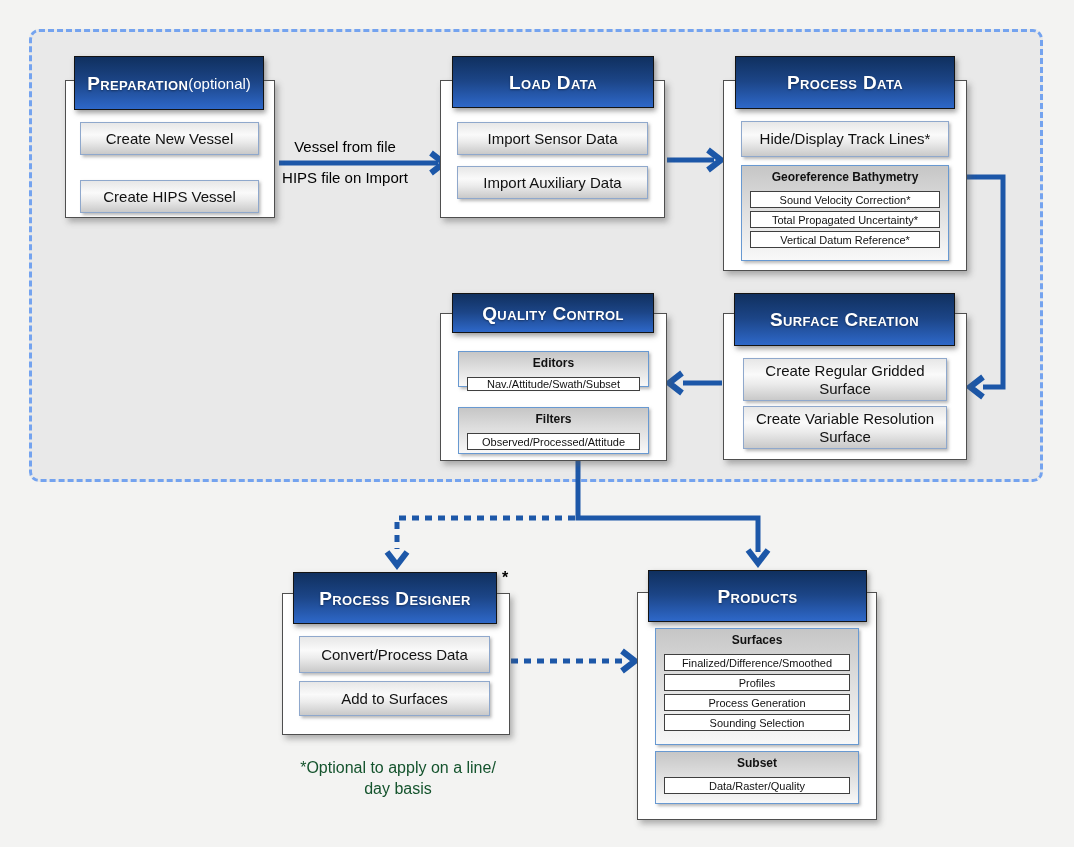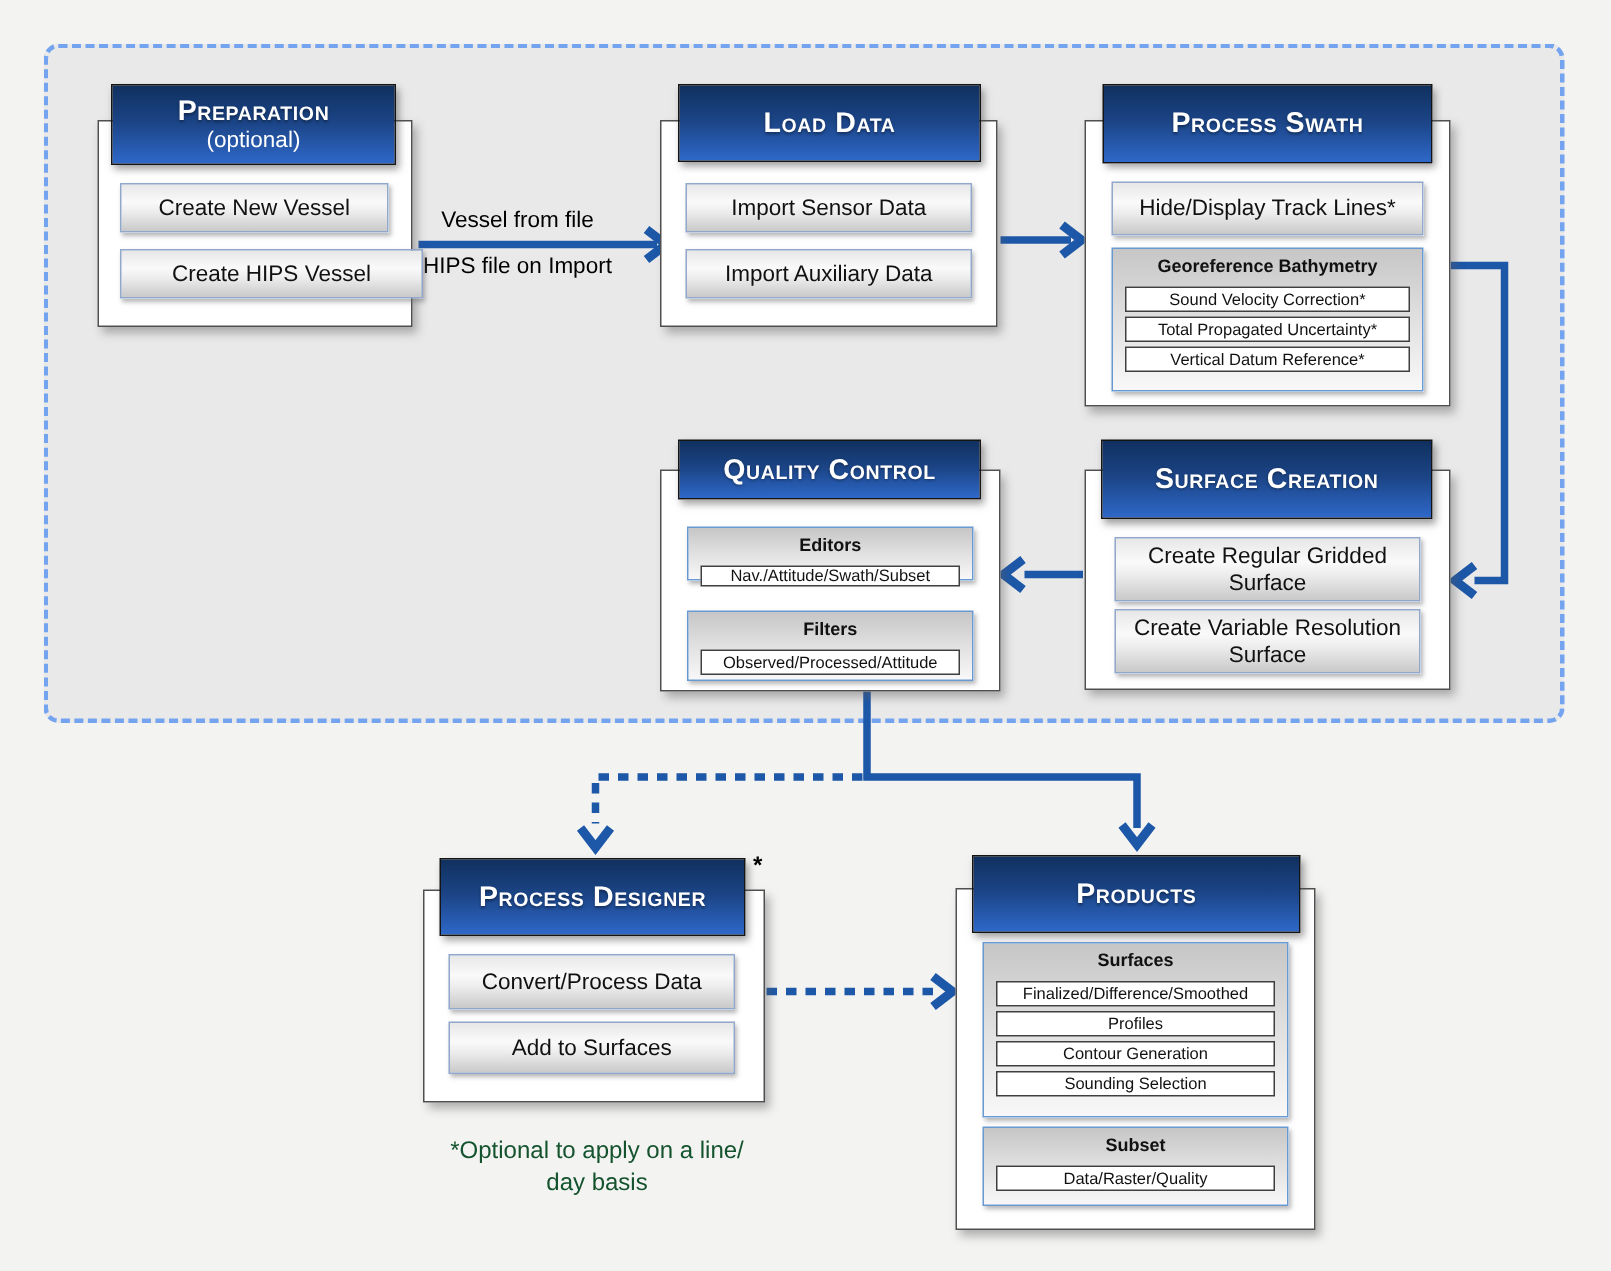--- a/index.html
+++ b/index.html
@@ -6,21 +6,21 @@
   .canvas { position:relative; width:1074px; height:847px; background:#f3f3f2; overflow:hidden;
             font-family:"Liberation Sans", sans-serif; color:#111; }
   .region { position:absolute; left:29px; top:29px; width:1008px; height:447px;
             border:3px dashed #74a3ef; border-radius:10px; background:#e9e9e9; }
   .arrows { position:absolute; left:0; top:0; }
   .wbox { position:absolute; background:#ffffff; border:1.5px solid #4f4f4f;
           box-shadow:3px 4px 6px rgba(90,90,90,.45); box-sizing:border-box; }
   .hdr { position:absolute; box-sizing:border-box; border:1.5px solid #141414;
          background:linear-gradient(180deg,#10305f 0%,#1c4587 48%,#2e68c9 100%);
          box-shadow:2px 3px 5px rgba(80,80,80,.55);
-         color:#fff; display:flex; flex-direction:column; align-items:center; justify-content:center; }
+         color:#fff; display:flex; align-items:center; justify-content:center; }
   .ht { font-weight:700; font-size:19px; font-variant:small-caps; letter-spacing:.4px; line-height:21px;
         text-shadow:0 1px 2px rgba(0,0,0,.4); }
   .hs { font-size:15px; line-height:17px; font-weight:400; }
   .btn { position:absolute; box-sizing:border-box; border:1px solid #8fa8cc;
          background:linear-gradient(180deg,#e7e7e7 0%,#fafafa 38%,#ececec 60%,#c9c9c9 100%);
          box-shadow:1.5px 2px 3px rgba(110,110,110,.5);
          display:flex; align-items:center; justify-content:center; text-align:center;
          font-size:15px; line-height:18px; padding:0 6px; }
   .grp { position:absolute; box-sizing:border-box; border:1.5px solid #6899d1;
          background:linear-gradient(180deg,#c6c6c6 0%,#dedede 45%,#f8f8f8 100%);
@@ -64,32 +64,32 @@
 
   <div class="lbl" style="left:250px;top:138px;width:190px">Vessel from file</div>
   <div class="lbl" style="left:250px;top:169px;width:190px">HIPS file on Import</div>
 
   <div class="wbox" style="left:65px;top:80px;width:210px;height:138px"></div>
   <div class="hdr" style="left:74px;top:56px;width:190px;height:54px">
     <div class="ht">Preparation</div>
     <div class="hs">(optional)</div>
   </div>
   <div class="btn" style="left:80px;top:122px;width:179px;height:33px">Create New Vessel</div>
-  <div class="btn" style="left:80px;top:166px;width:202px;height:33px">Create HIPS Vessel</div>
+  <div class="btn" style="left:80px;top:180px;width:179px;height:33px">Create HIPS Vessel</div>
 
   <div class="wbox" style="left:440px;top:80px;width:225px;height:138px"></div>
   <div class="hdr" style="left:452px;top:56px;width:202px;height:52px">
     <div class="ht">Load Data</div>
   </div>
   <div class="btn" style="left:457px;top:122px;width:191px;height:33px">Import Sensor Data</div>
   <div class="btn" style="left:457px;top:166px;width:191px;height:33px">Import Auxiliary Data</div>
 
   <div class="wbox" style="left:723px;top:80px;width:244px;height:191px"></div>
   <div class="hdr" style="left:735px;top:56px;width:220px;height:53px">
-    <div class="ht">Process Swath</div>
+    <div class="ht">Process Data</div>
   </div>
   <div class="btn" style="left:741px;top:121px;width:208px;height:36px">Hide/Display Track Lines*</div>
   <div class="grp" style="left:741px;top:165px;width:208px;height:96px">
     <div class="gt">Georeference Bathymetry</div>
     <div class="pill">Sound Velocity Correction*</div>
     <div class="pill">Total Propagated Uncertainty*</div>
     <div class="pill">Vertical Datum Reference*</div>
   </div>
 
   <div class="wbox" style="left:440px;top:313px;width:227px;height:148px"></div>
@@ -126,21 +126,21 @@
   </div>
 
   <div class="wbox" style="left:637px;top:592px;width:240px;height:228px"></div>
   <div class="hdr" style="left:648px;top:570px;width:219px;height:52px">
     <div class="ht">Products</div>
   </div>
   <div class="grp" style="left:655px;top:628px;width:204px;height:117px">
     <div class="gt">Surfaces</div>
     <div class="pill">Finalized/Difference/Smoothed</div>
     <div class="pill">Profiles</div>
-    <div class="pill">Contour Generation</div>
+    <div class="pill">Process Generation</div>
     <div class="pill">Sounding Selection</div>
   </div>
   <div class="grp" style="left:655px;top:751px;width:204px;height:53px">
     <div class="gt">Subset</div>
     <div class="pill">Data/Raster/Quality</div>
   </div>
 
 </div>
 
 </body></html>

